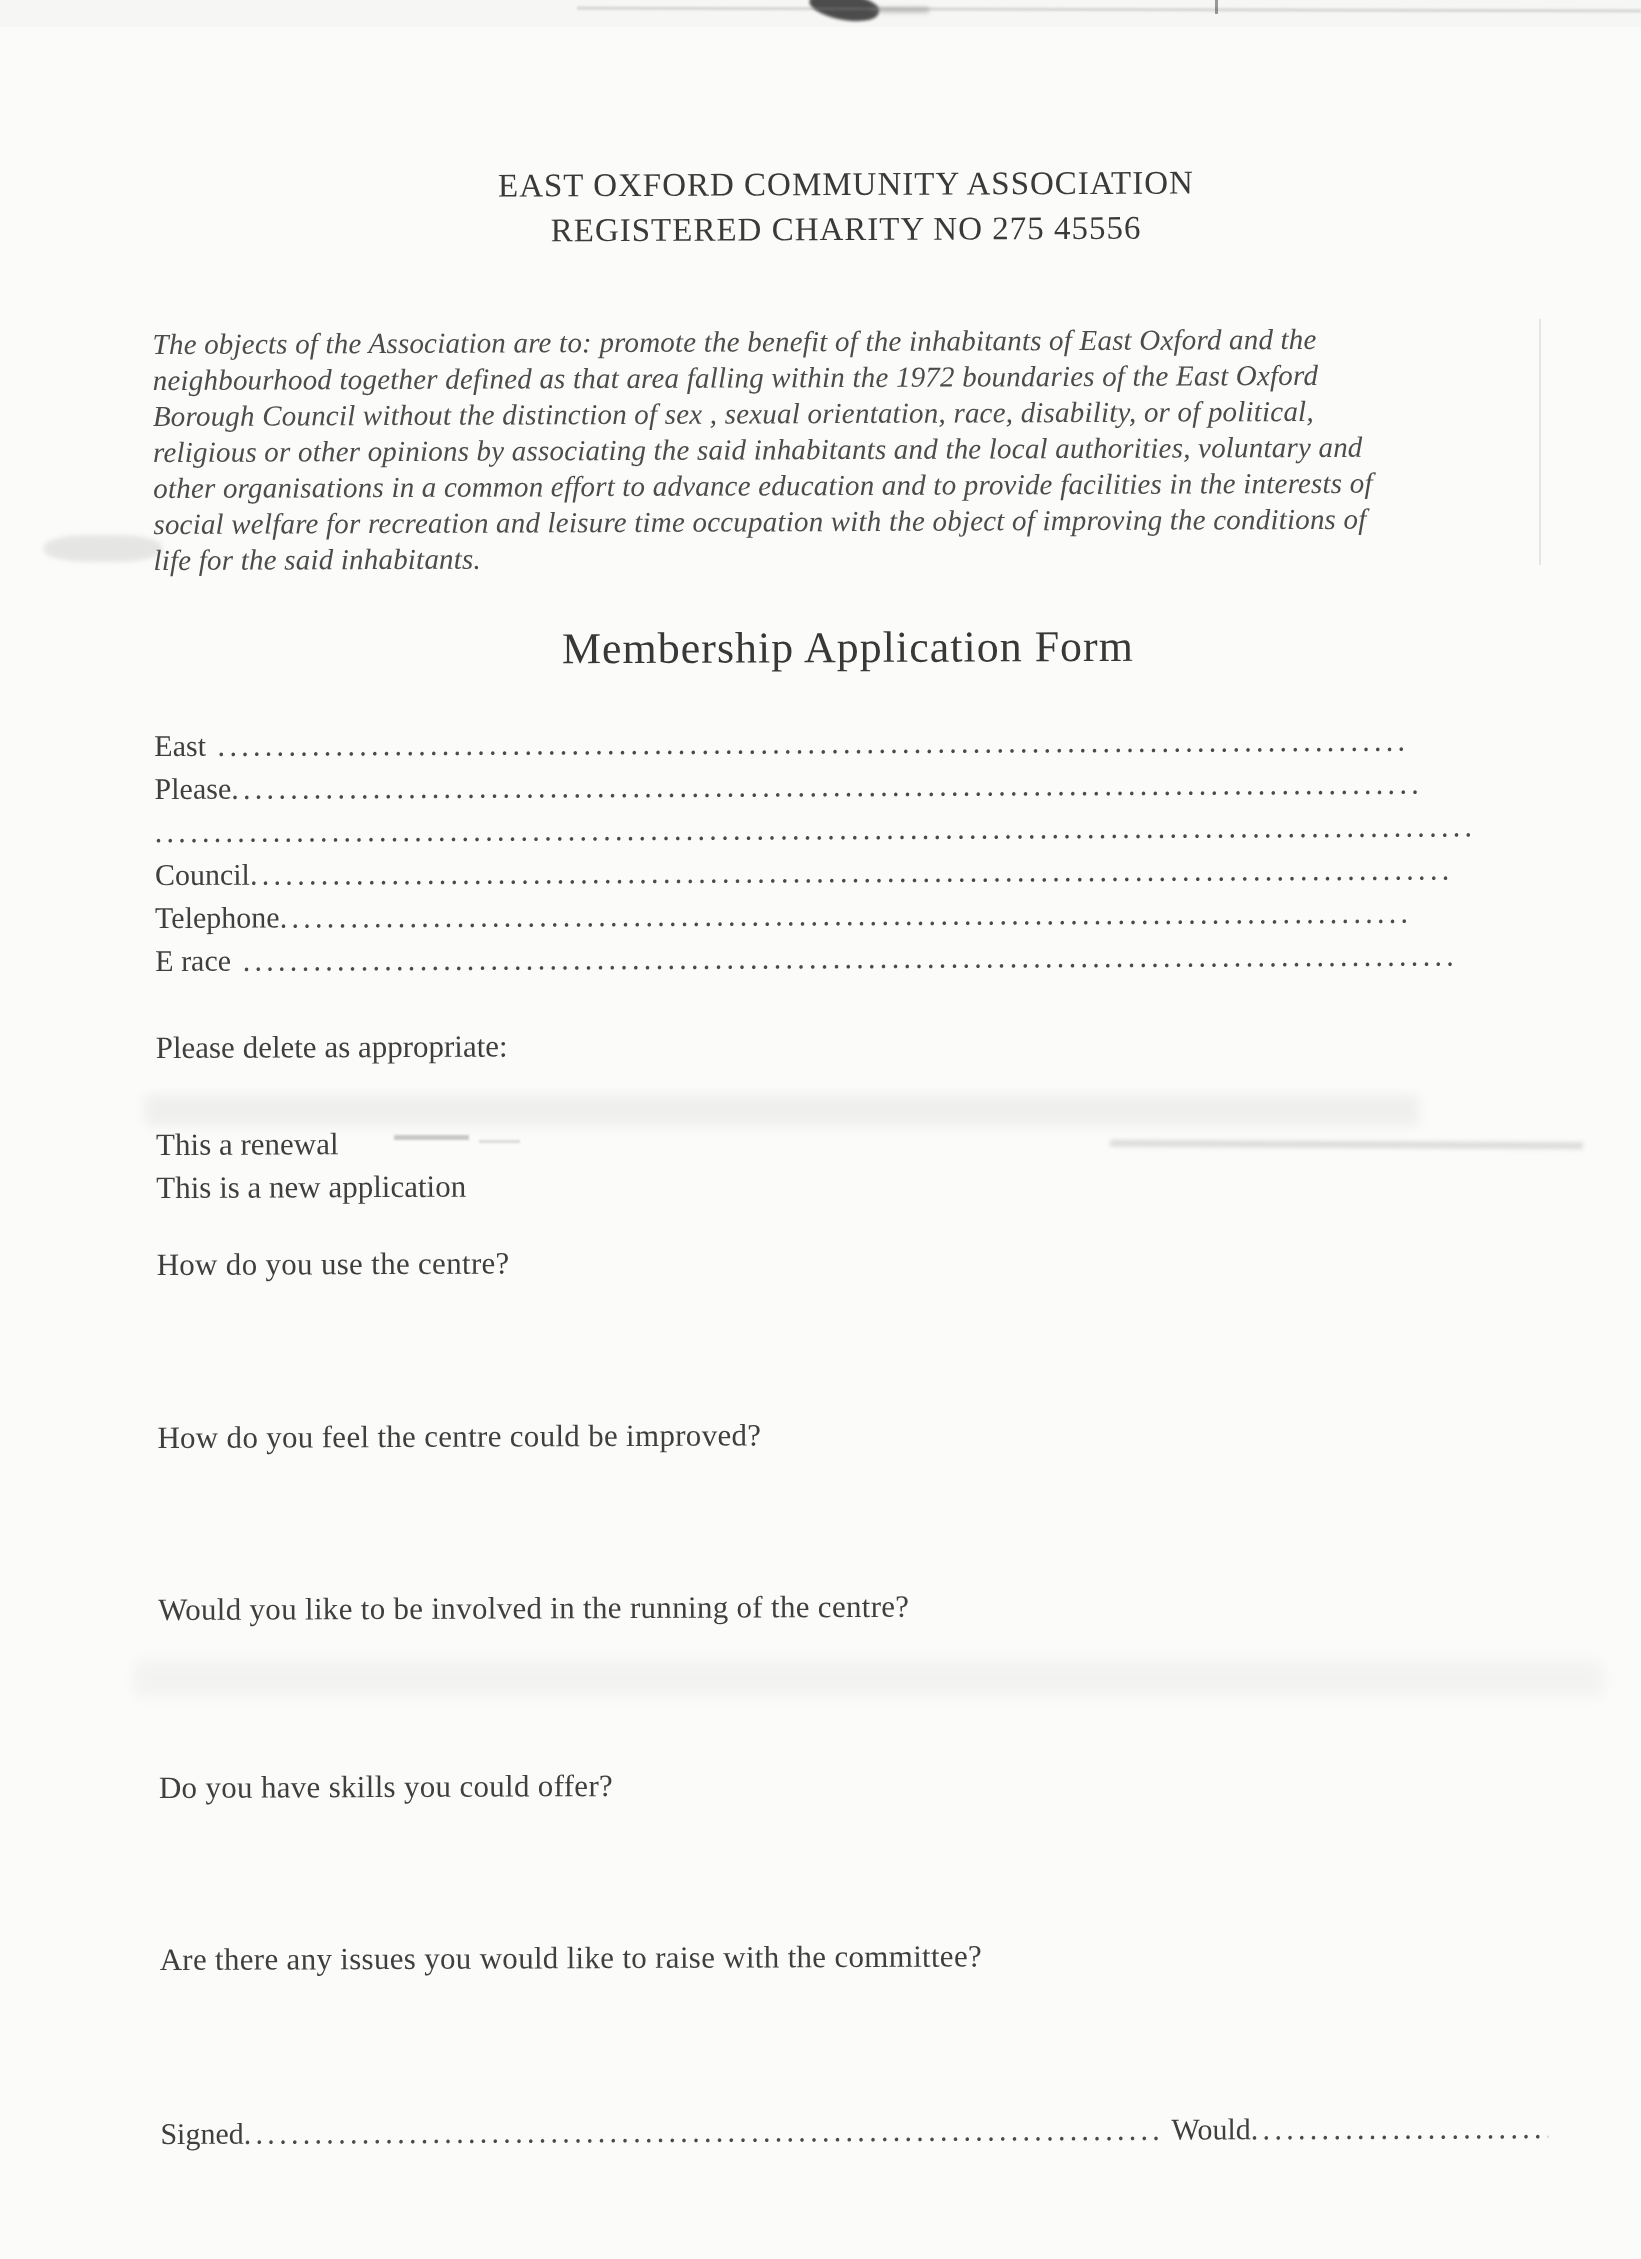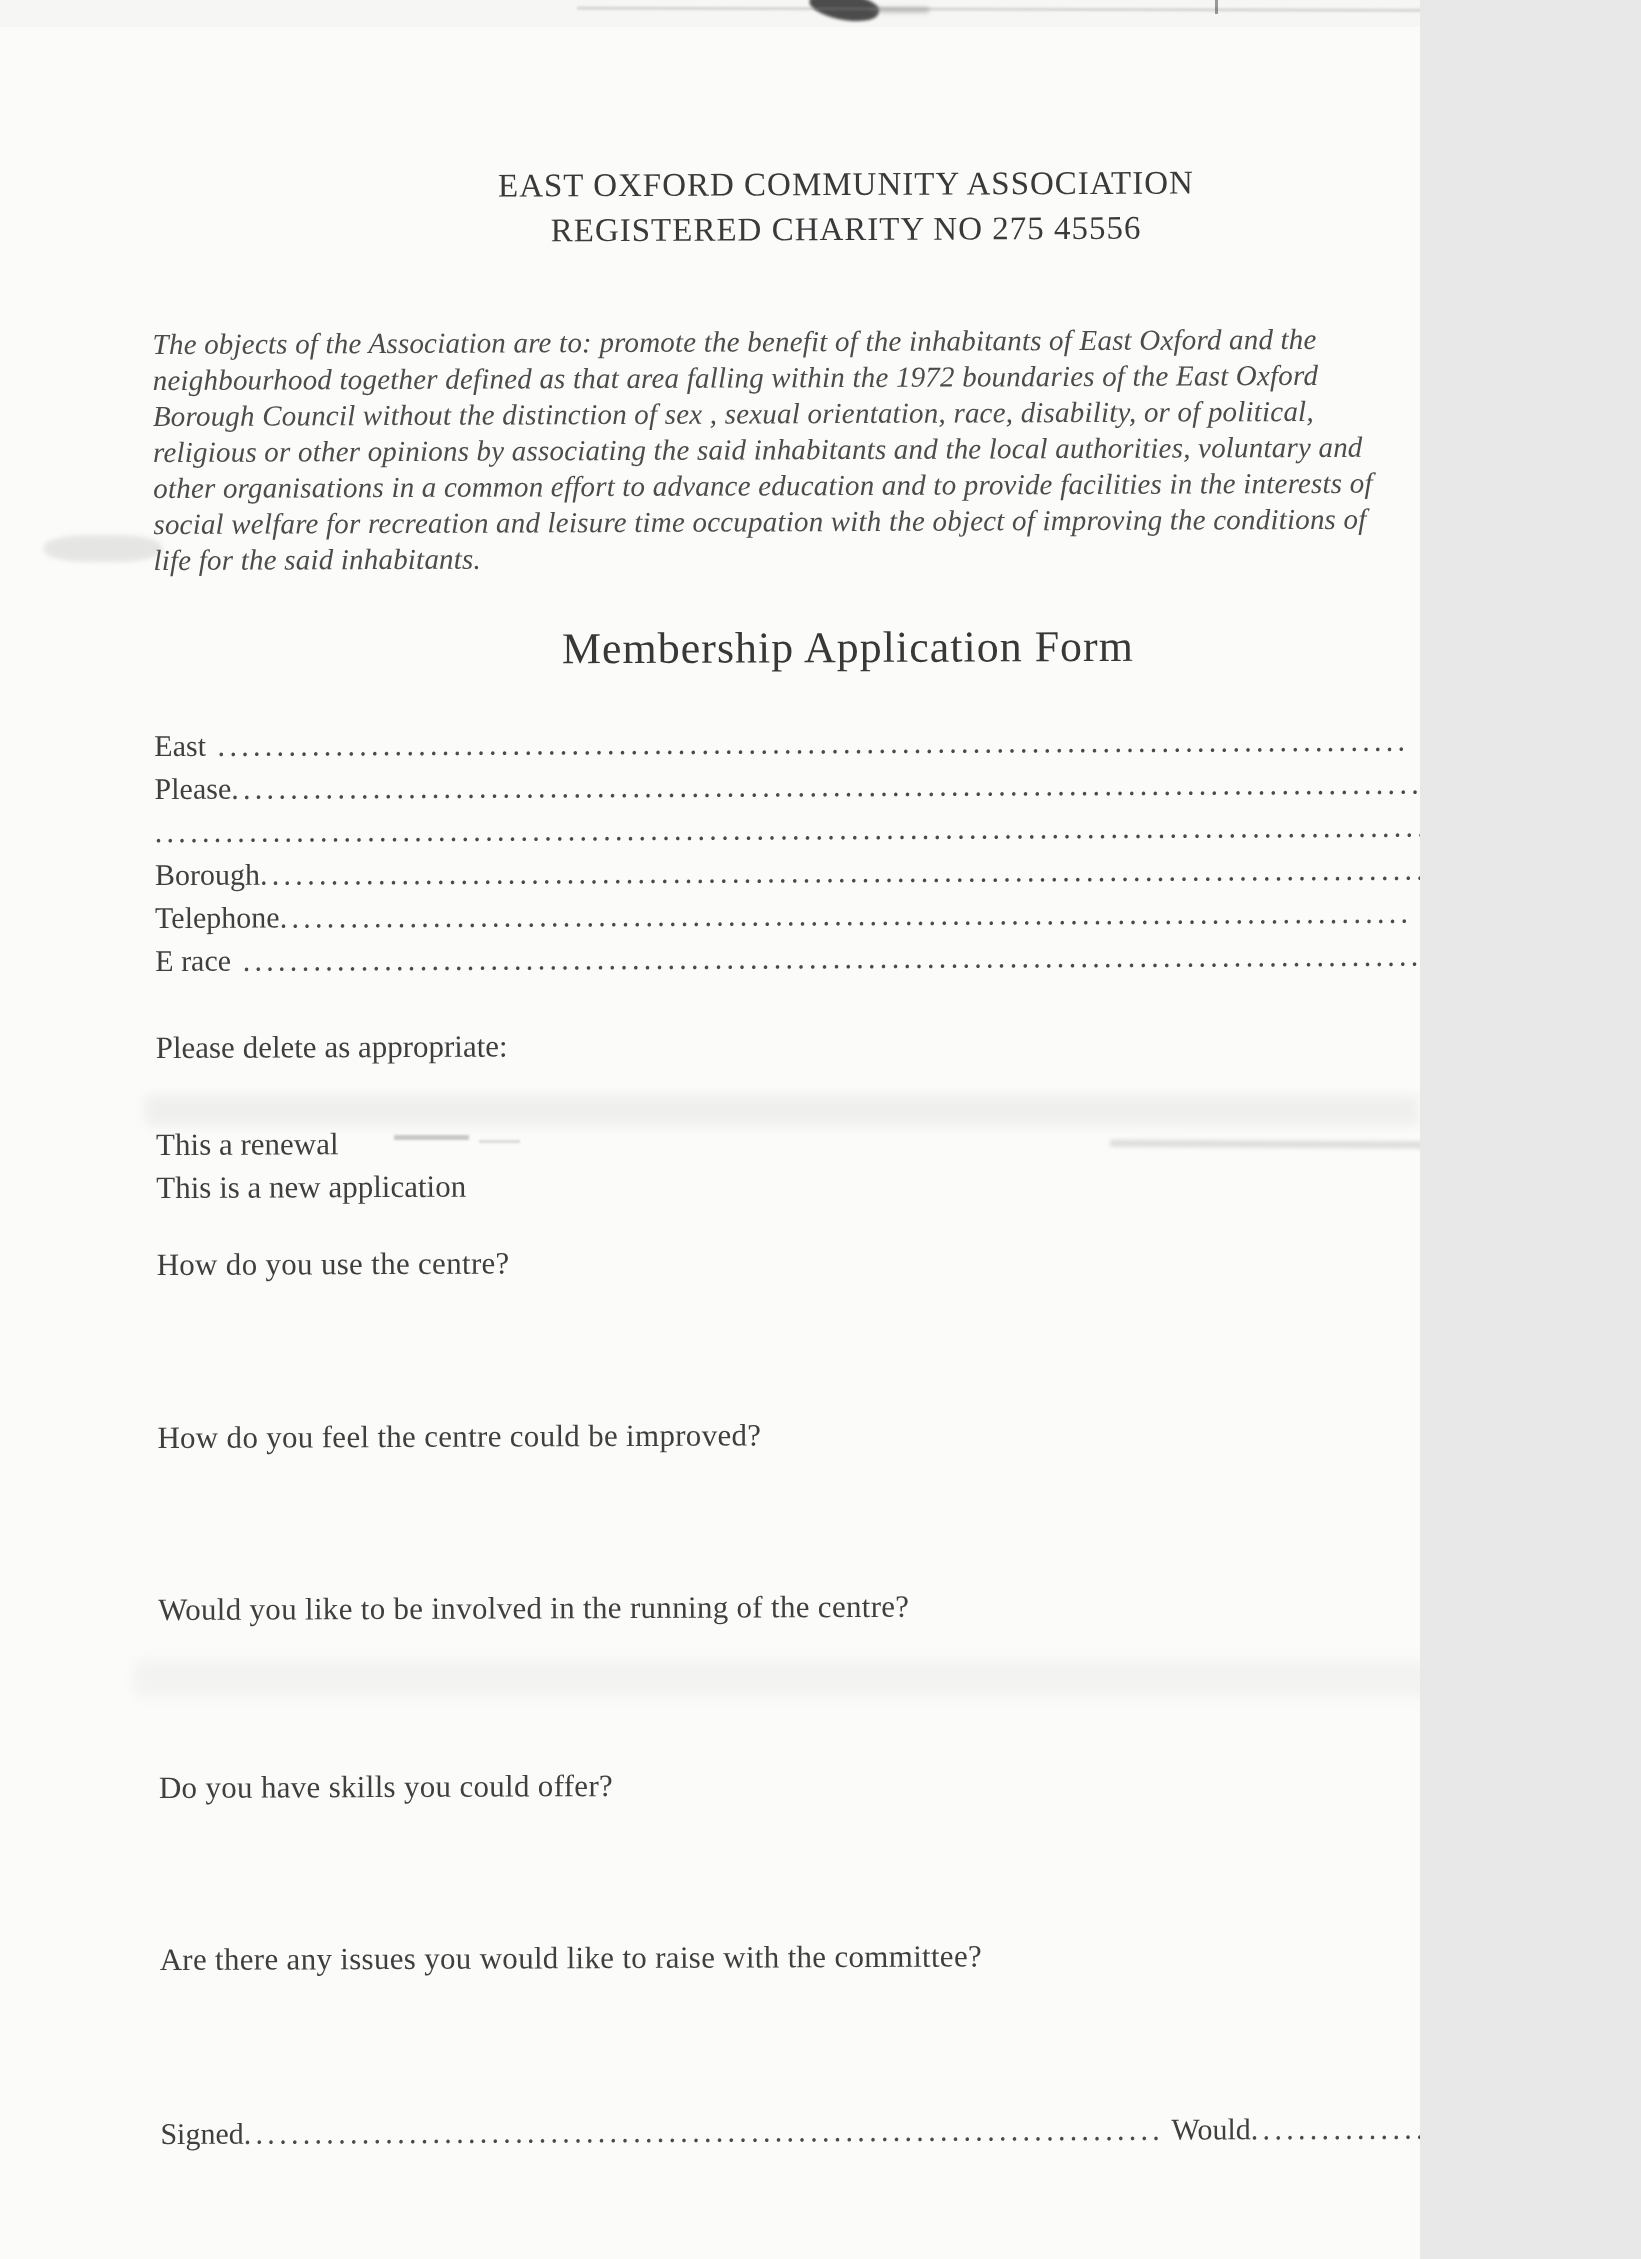--- a/index.html
+++ b/index.html
@@ -1,18 +1,18 @@
 <!DOCTYPE html>
 <html><head>
 <meta charset="utf-8">
 <style>
   html, body { margin: 0; padding: 0; background: #e8e8e8; }
   .page {
     position: relative;
-    width: 1420px;
+    width: 1641px;
     height: 2259px;
     background: #fbfbfa;
     overflow: hidden;
     font-family: "Liberation Serif", "DejaVu Serif", serif;
     color: #3f3f3f;
   }
   .content {
     position: absolute;
     left: 156px;
     top: 0;
@@ -161,21 +161,21 @@
           <span class="fdots">........................................................................................................................</span>
       </div>
       <div class="fline w-addr">
         <span class="flabel">Please</span>
           <span class="fdots">........................................................................................................................</span>
       </div>
       <div class="fline w-cont">
         <span class="fdots">........................................................................................................................</span>
       </div>
       <div class="fline w-post">
-        <span class="flabel">Borough</span>
+        <span class="flabel">Council</span>
           <span class="fdots">........................................................................................................................</span>
       </div>
       <div class="fline w-tel">
         <span class="flabel">Telephone</span>
           <span class="fdots">........................................................................................................................</span>
       </div>
       <div class="fline w-email">
         <span class="flabel gap-after">E race</span>
           <span class="fdots">........................................................................................................................</span>
       </div>

